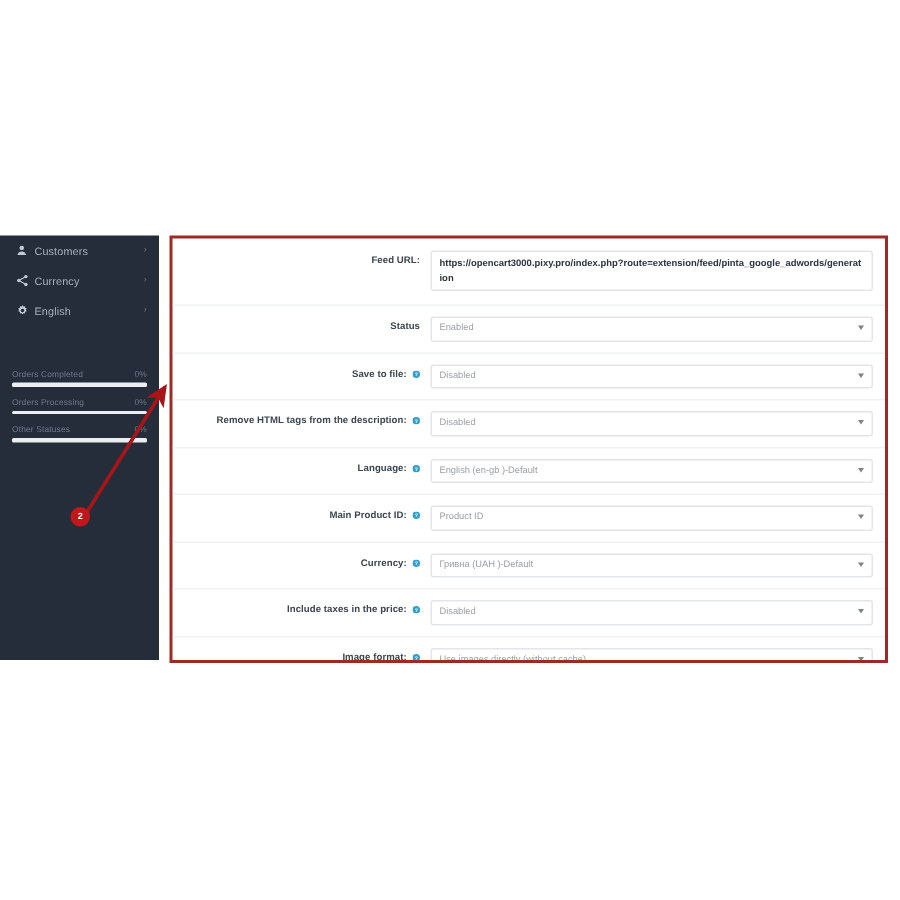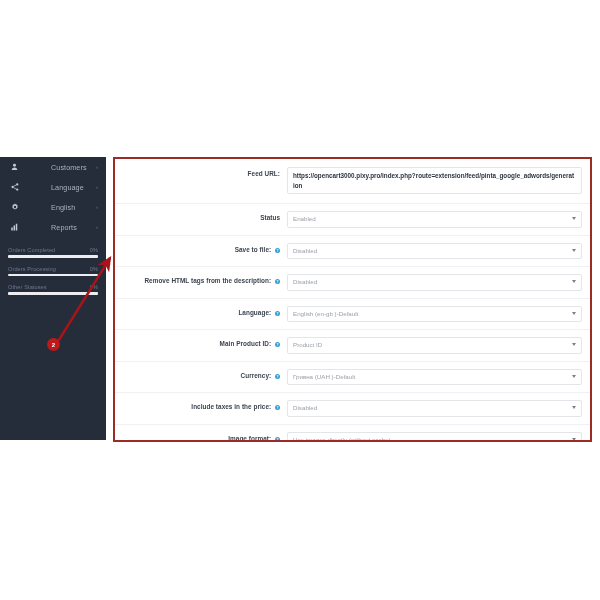--- a/index.html
+++ b/index.html
@@ -44,21 +44,20 @@
     align-items: center;
     justify-content: center;
     color: #c3cad4;
   }
   .nav-ico svg { display: block; }
   .nav-label {
     flex: 1 1 auto;
     padding-left: 3px;
     color: #a9b2bd;
     white-space: nowrap;
-    margin-left: 28px;
   }
   .nav-caret {
     flex: 0 0 auto;
     color: #6d7785;
     font-size: 6px;
     line-height: 1;
   }
 
   
   #stats {
@@ -223,46 +222,35 @@
   <div class="nav-item">
     <span class="nav-ico">
       <svg width="8" height="8" viewBox="0 0 16 16" fill="none" stroke="#c3cad4" stroke-width="1.6">
         <circle cx="12.5" cy="2.8" r="2.3" fill="#c3cad4" stroke="none"></circle>
         <circle cx="12.5" cy="13.2" r="2.3" fill="#c3cad4" stroke="none"></circle>
         <circle cx="3.2" cy="8" r="2.3" fill="#c3cad4" stroke="none"></circle>
         <line x1="4.8" y1="6.9" x2="11" y2="3.6"></line>
         <line x1="4.8" y1="9.1" x2="11" y2="12.4"></line>
       </svg>
     </span>
-    <span class="nav-label">Language</span>
+    <span class="nav-label">Currency</span>
     <span class="nav-caret">›</span>
   </div>
 
   <div class="nav-item">
     <span class="nav-ico">
       <svg width="8" height="8" viewBox="0 0 16 16" fill="#c3cad4">
         <path d="M8 0.8l1 1.9 2.1-.4.5 2.1 2 .8-1 1.9 1 1.9-2 .8-.5 2.1-2.1-.4-1 1.9-1-1.9-2.1.4-.5-2.1-2-.8 1-1.9-1-1.9 2-.8.5-2.1 2.1.4z"></path>
         <circle cx="8" cy="8" r="2.4" fill="#252d3b"></circle>
       </svg>
     </span>
     <span class="nav-label">English</span>
     <span class="nav-caret">›</span>
   </div>
 
-  <div class="nav-item">
-    <span class="nav-ico">
-      <svg width="8" height="8" viewBox="0 0 16 16" fill="#c3cad4">
-        <rect x="0.5" y="9" width="3" height="6"></rect>
-        <rect x="5" y="5" width="3" height="10"></rect>
-        <rect x="9.5" y="1.5" width="3" height="13.5"></rect>
-      </svg>
-    </span>
-    <span class="nav-label">Reports</span>
-    <span class="nav-caret">›</span>
-  </div>
 
   <div id="stats">
     <div class="stat">
       <div class="stat-top">
         <span>Orders Completed</span>
         <span class="stat-pct">0%</span>
       </div>
       <div class="stat-bar">
           <i style="width:0%"></i>
         </div>

